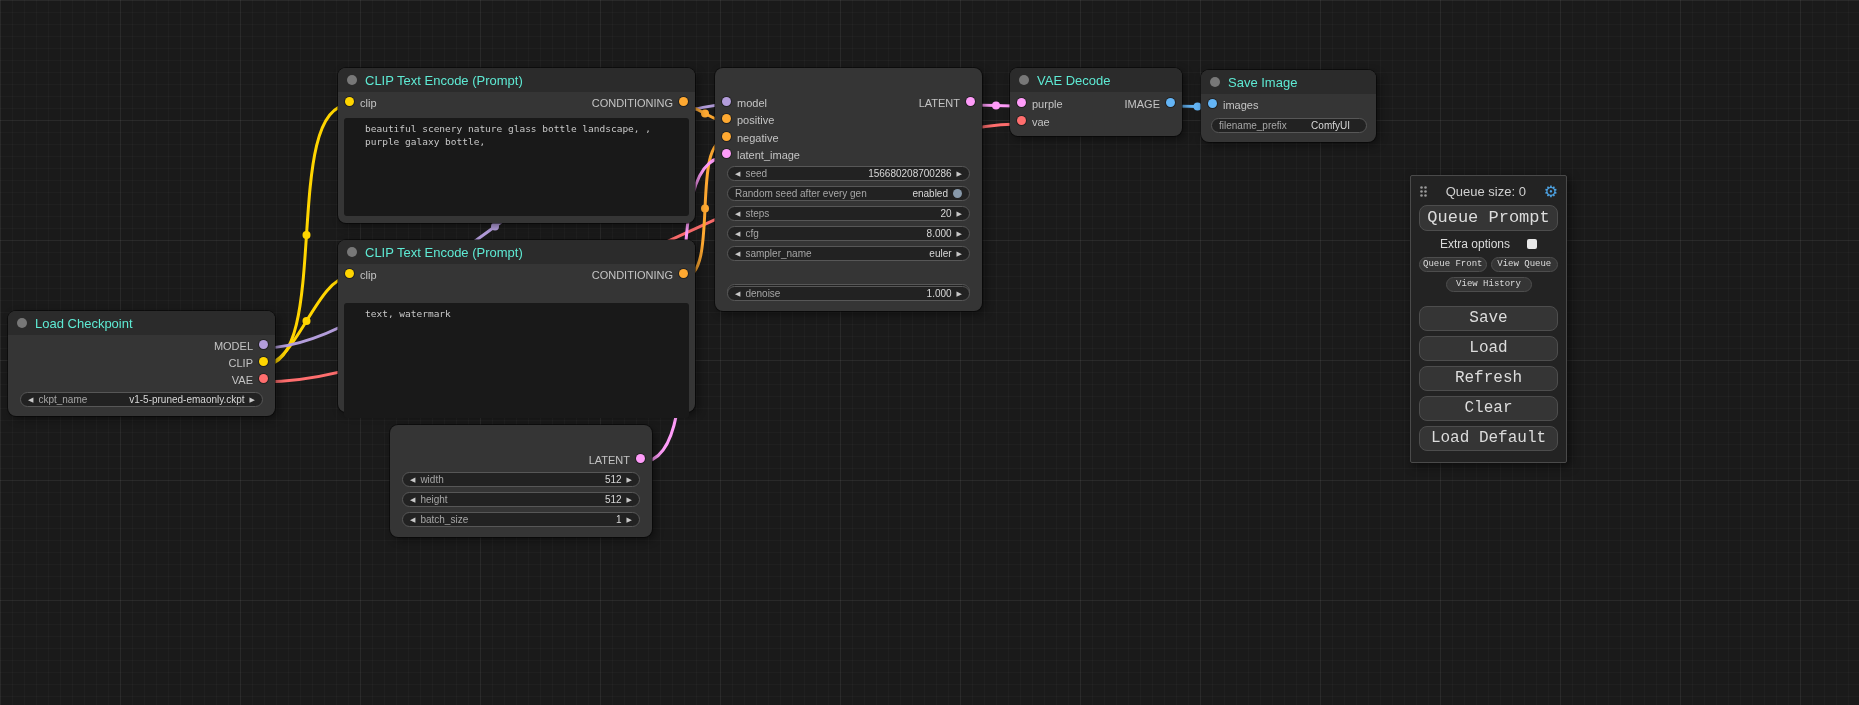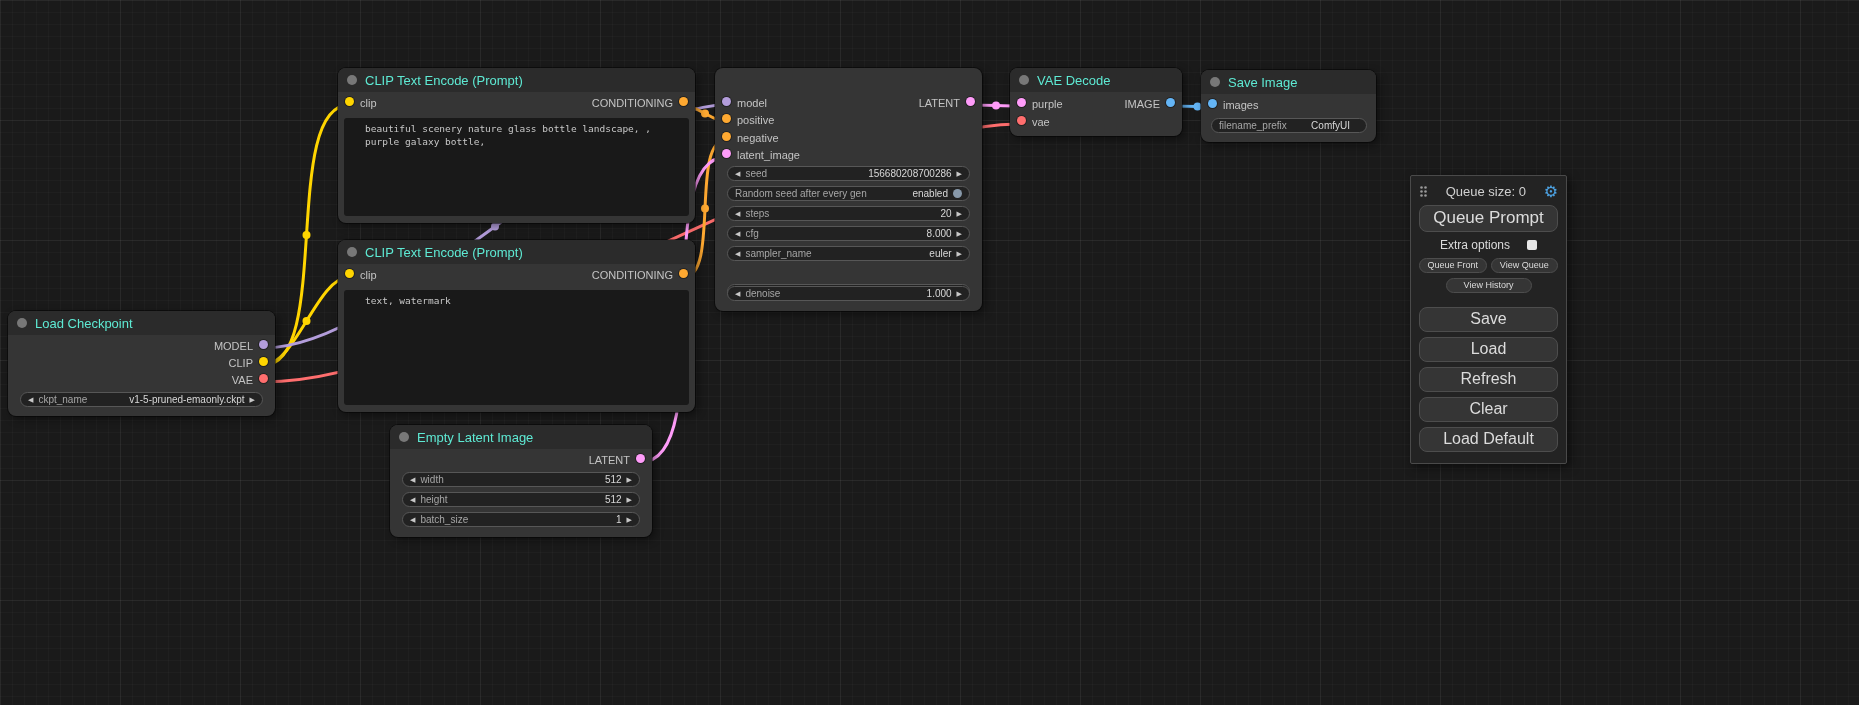--- a/index.html
+++ b/index.html
@@ -57,21 +57,21 @@
     position:absolute;z-index:3;background:#232323;border:1px solid #4a4a4a;border-radius:2px;
     box-shadow:3px 3px 10px rgba(0,0,0,0.55);
     display:flex;flex-direction:column;gap:5px;
     padding:7px 8px 11px;box-sizing:border-box;
   }
   .menu-header{display:flex;align-items:center;justify-content:space-between;height:17px;}
   .queue-size{color:#d0d0d0;font-size:13px;}
   .gear{font-size:16px;line-height:1;cursor:pointer;}
   .menu button{
     background:#353535;border:1px solid #4d4d4d;color:#dcdcdc;border-radius:8px;
-    font-family:Liberation Sans, sans-serif;cursor:pointer;
+    font-family:Liberation Mono, monospace;cursor:pointer;
   }
   .btn-queue{font-size:17px;padding:2px 0 3px;}
   .extra-row{display:flex;align-items:center;justify-content:center;gap:17px;color:#dcdcdc;font-size:12px;margin:1px 0;}
   .checkbox{width:10px;height:10px;background:#e8e8e8;border-radius:2px;display:inline-block;}
   .small-row{display:flex;gap:4px;}
   .small-row.center{justify-content:center;}
   .btn-small{flex:1;font-size:9px;padding:1px 2px 2px;border-radius:7px;white-space:nowrap;}
   .btn-small.vh{flex:0 0 86px;}
   .btn-big{font-size:16px;padding:2px 0 3px;}
   .btn-big.mt{margin-top:9px;}
@@ -148,28 +148,24 @@
     <span class="title-text">CLIP Text Encode (Prompt)</span>
   </div>
   <div class="slot in" style="top:29px">
     <span class="slot-dot" style="background: rgb(255, 213, 0);"></span>
     <span class="slot-label">clip</span>
   </div>
   <div class="slot out" style="top:29px">
     <span class="slot-dot" style="background: rgb(255, 169, 49);"></span>
     <span class="slot-label">CONDITIONING</span>
   </div>
-  <div class="node-text" style="top:50px;height:115px">text, watermark</div>
+  <div class="node-text" style="top:63px;height:115px">text, watermark</div>
 </div>
 
 <div class="node" style="left:390px;top:425px;width:262px;height:112px">
-  <div class="node-title">
-    <span class="title-dot"></span>
-    <span class="title-text">Empty Latent Image</span>
-  </div>
   <div class="slot out" style="top:29px">
     <span class="slot-dot" style="background: rgb(255, 156, 249);"></span>
     <span class="slot-label">LATENT</span>
   </div>
   <div class="widget" style="top:47px">
     <span class="arrow">◀</span>
     <span class="wname">width</span>
     <span class="wvalue">512</span>
     <span class="arrow">▶</span>
   </div>

